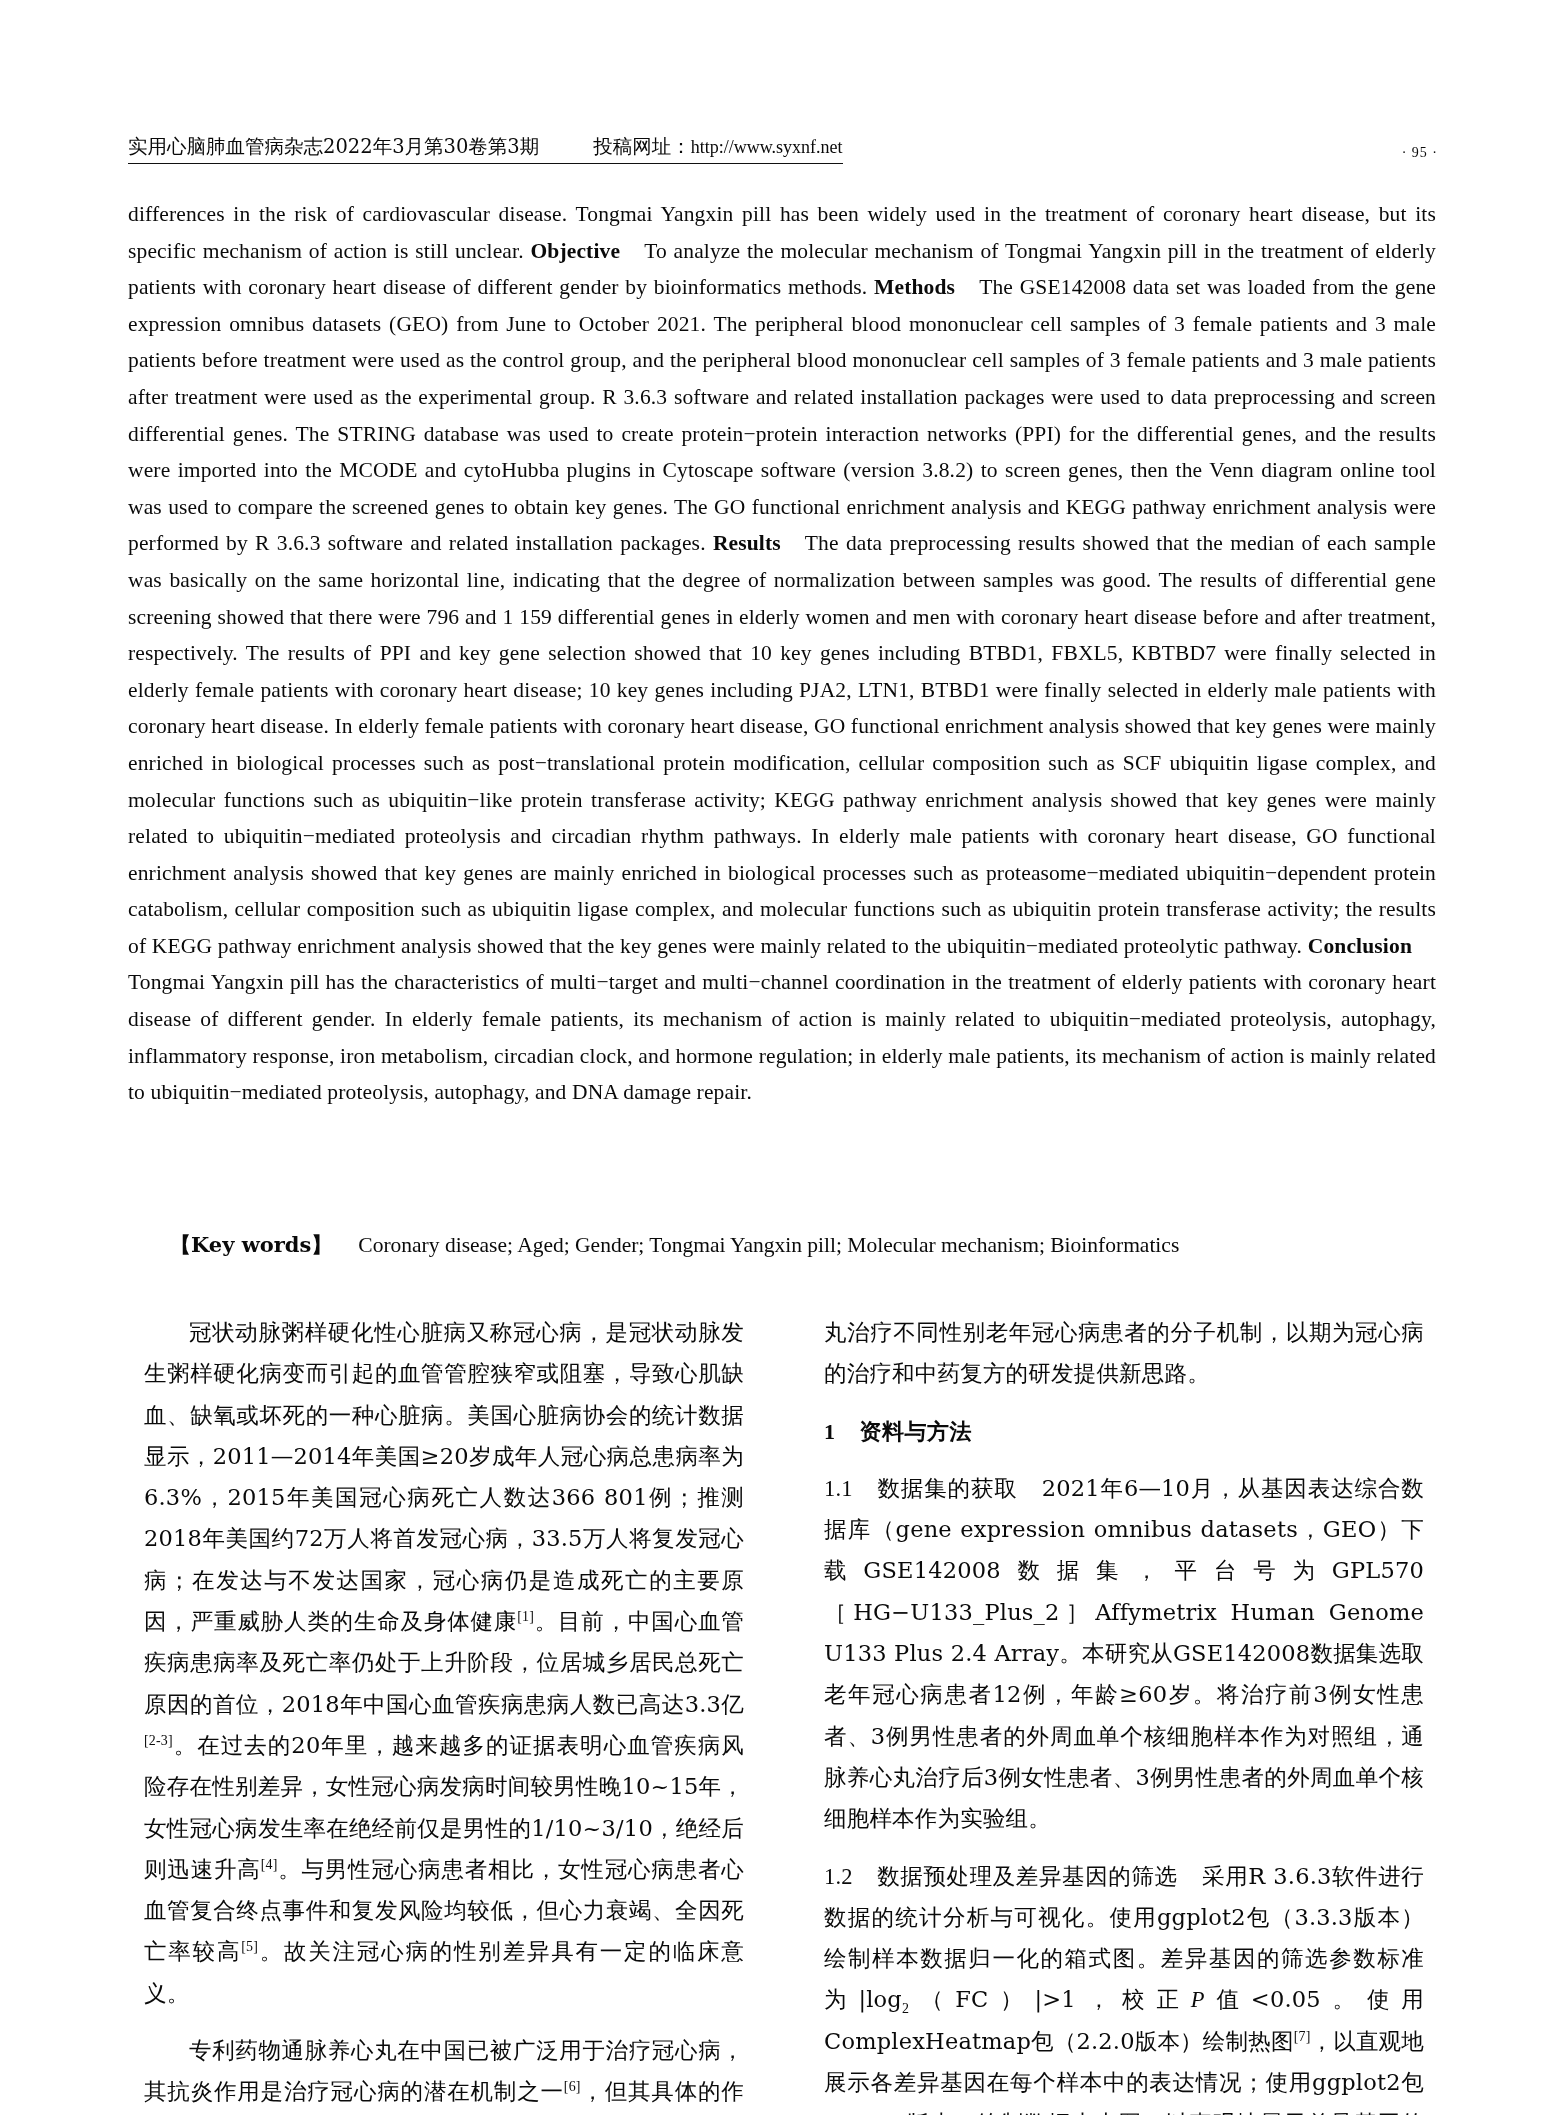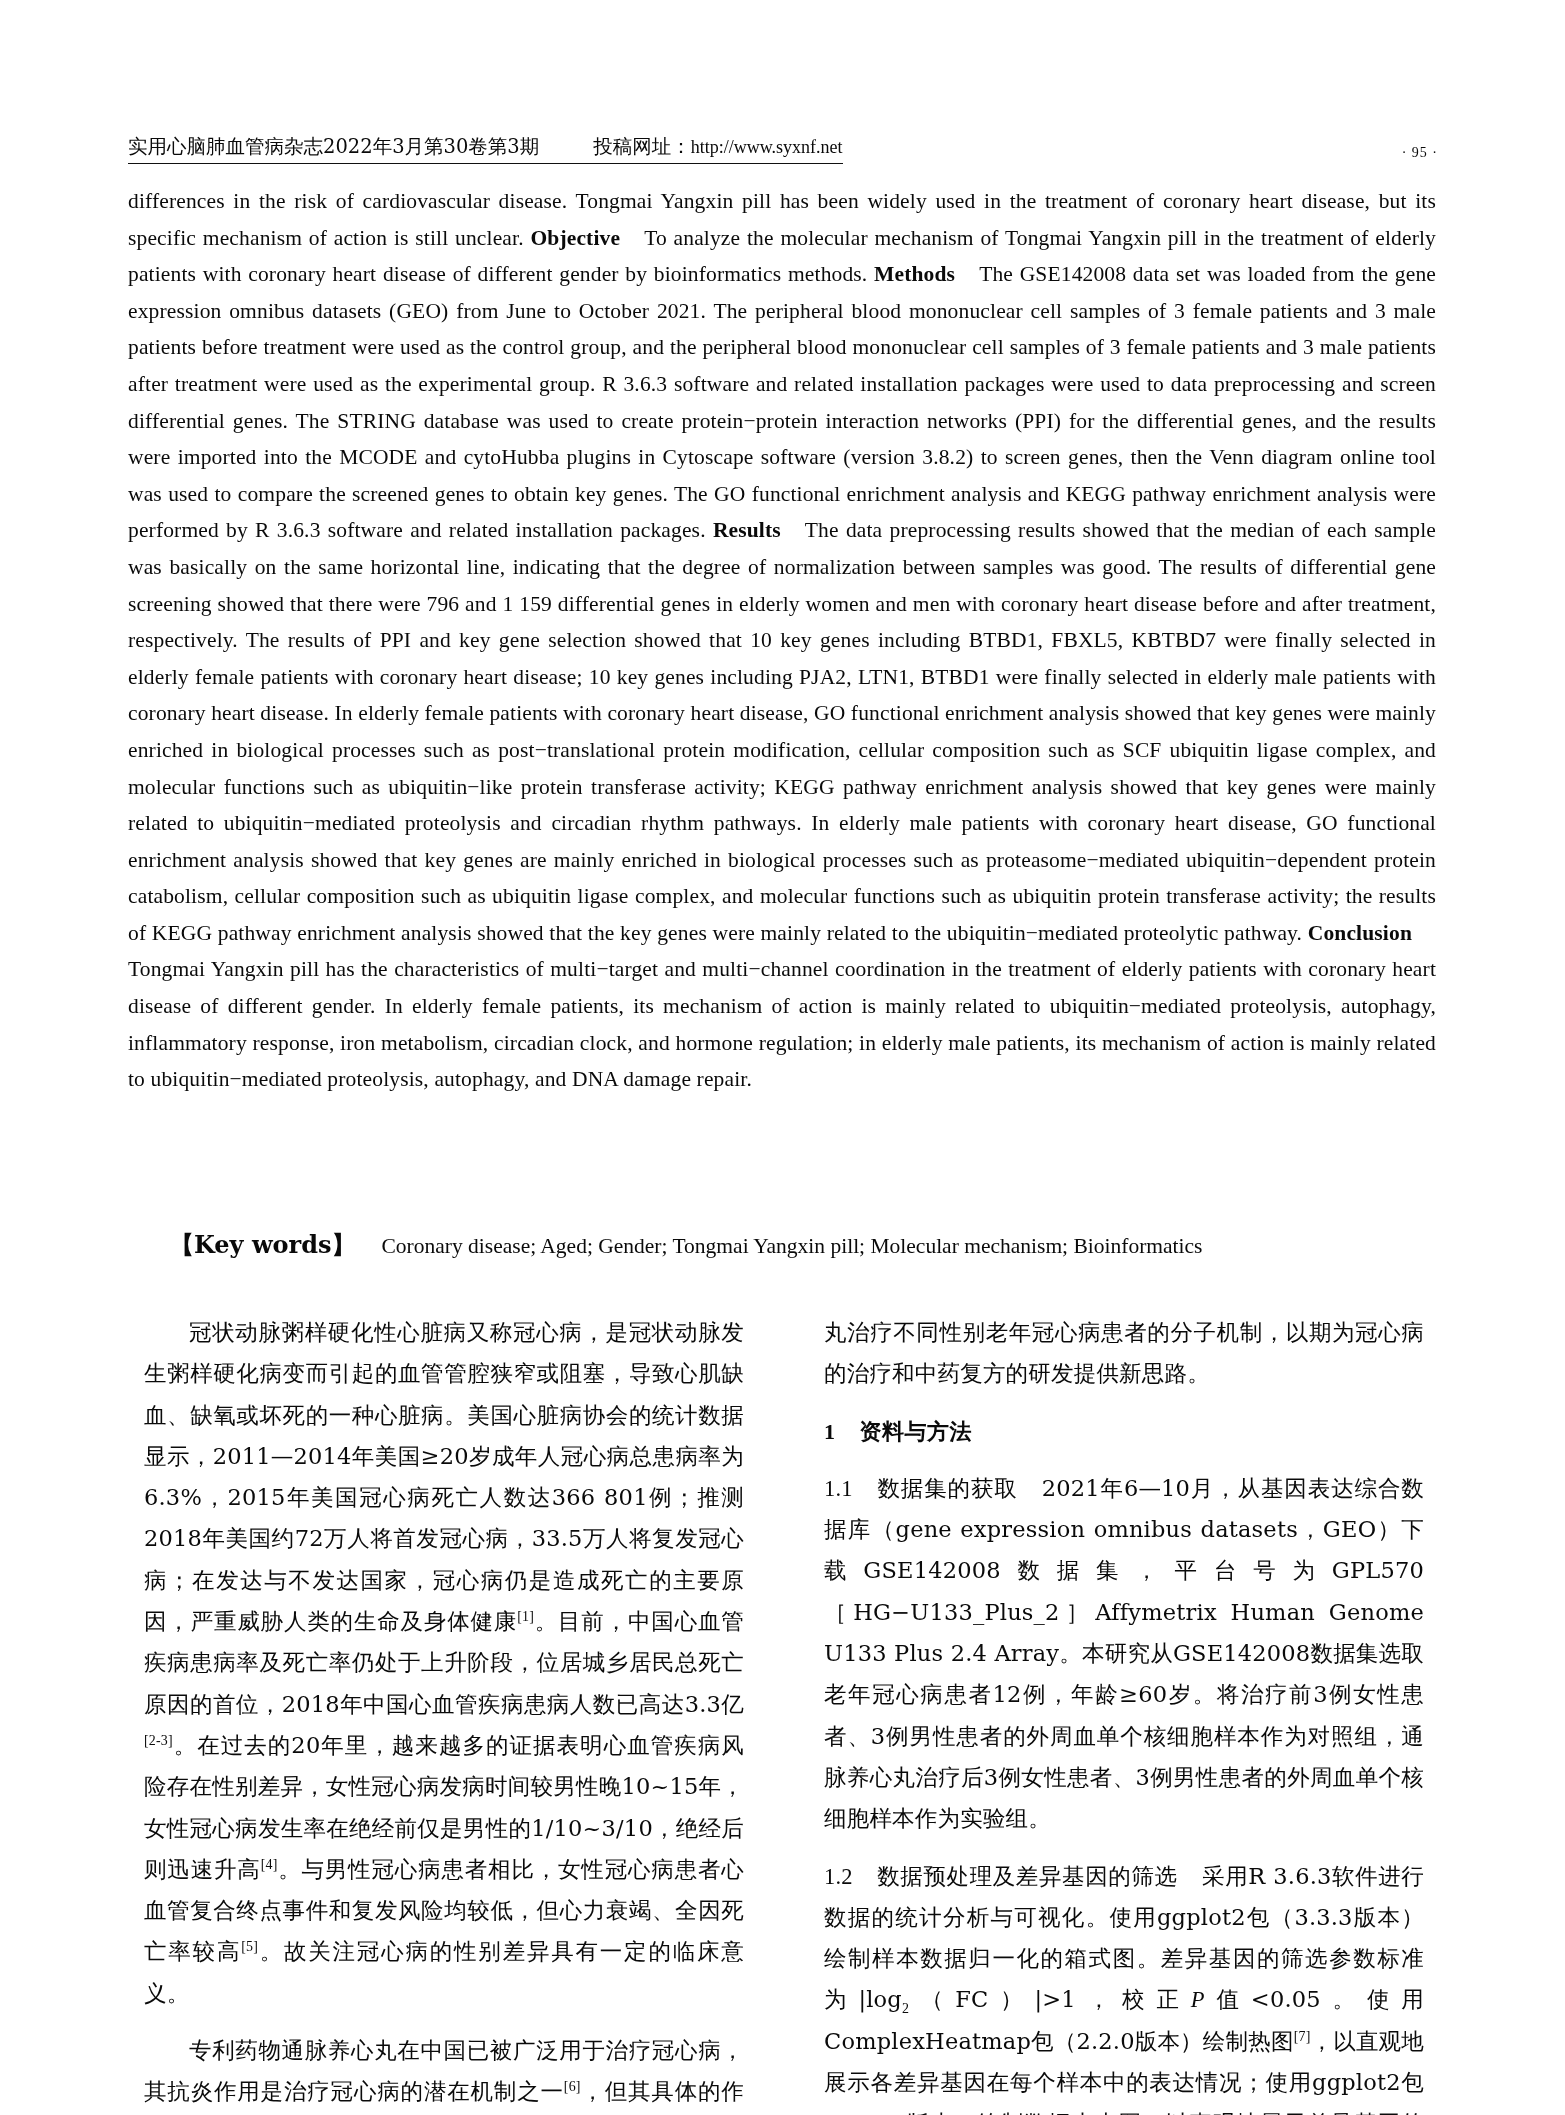--- a/index.html
+++ b/index.html
@@ -67,21 +67,21 @@
     font-size: 14px;
     letter-spacing: 1px;
     white-space: nowrap;
     padding-bottom: 3px;
   }
 
   
   .abstract {
     position: absolute;
     left: 128px;
-    top: 183px;
+    top: 196px;
     width: 1308px;
     font-family: "Liberation Serif", "DejaVu Serif", serif;
     font-size: 21.5px;
     line-height: 36.6px;
     text-align: justify;
     text-justify: inter-word;
     letter-spacing: 0.15px;
   }
   .abstract b {
     font-weight: bold;
@@ -92,21 +92,21 @@
     top: 1228px;
     width: 1308px;
     font-family: "Liberation Serif", "DejaVu Serif", serif;
     font-size: 21.5px;
     line-height: 34px;
     text-indent: 42px;
   }
   .kw-label {
     font-weight: bold;
     font-family: "DejaVu Serif", "Liberation Serif", serif;
-    font-size: 24px;
+    font-size: 21px;
   }
   .kw-gap { display: inline-block; width: 26px; }
 
   
   .col {
     position: absolute;
     top: 1296px;
     width: 632px;
     font-family: "DejaVu Serif", "Liberation Serif", serif;
     font-size: 22.5px;

